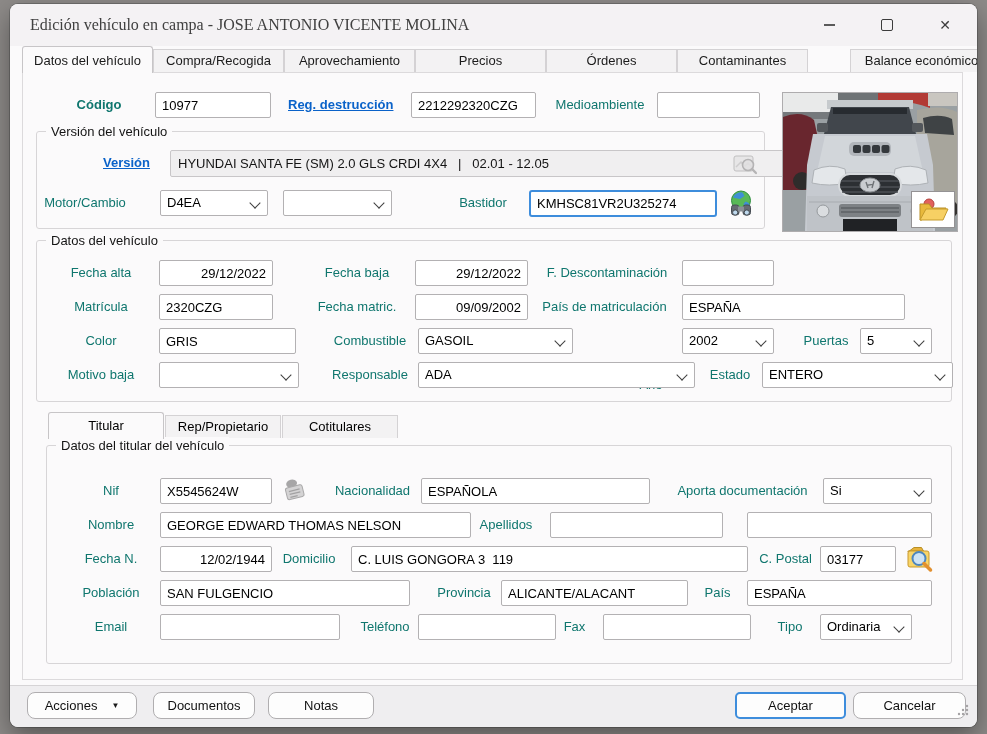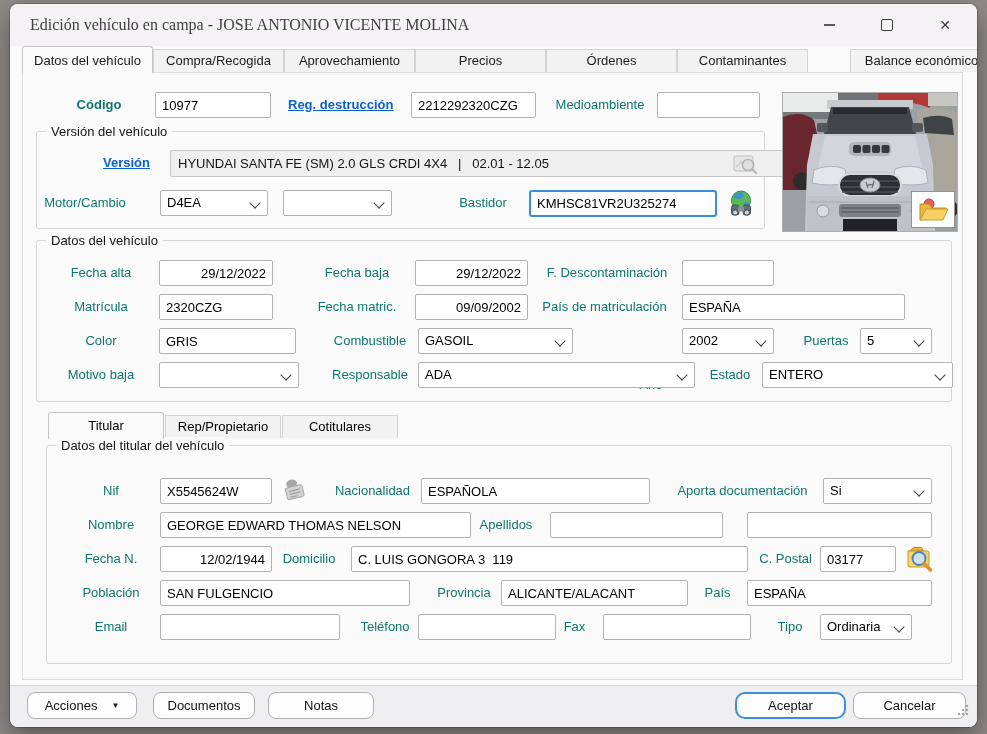--- a/index.html
+++ b/index.html
@@ -34,21 +34,21 @@
          font-size:13px;z-index:4;}
   .combo .ct{position:absolute;left:6px;top:0;height:24px;line-height:24px;white-space:nowrap;}
   .chev{position:absolute;right:8px;top:8px;width:7px;height:7px;border-right:1.4px solid #3f3f3f;border-bottom:1.4px solid #3f3f3f;transform:rotate(45deg);}
   .grp{position:absolute;border:1px solid #d7d5d7;border-radius:3px;box-sizing:border-box;z-index:2;}
   .legend{position:absolute;top:-9px;left:9px;background:#fbfafb;padding:0 5px;font-size:13px;color:#141414;height:18px;line-height:18px;white-space:nowrap;z-index:3;}
   .icon{position:absolute;z-index:5;display:flex;align-items:center;justify-content:center;}
   
   .footer{position:absolute;left:0;bottom:0;width:100%;height:41px;background:#efeef0;border-top:1px solid #d6d4d6;border-radius:0 0 8px 8px;z-index:6;}
   .btn{position:absolute;top:6px;height:27px;box-sizing:border-box;border:1px solid #b0aeb0;border-radius:8px;background:#fdfdfd;
        font-size:13px;color:#111;display:flex;align-items:center;justify-content:center;z-index:7;}
-  .btn.primary{border:2px solid #3e8ddc;border-radius:10px;}
+  .btn.primary{border:2px solid #3e8ddc;border-radius:5px;}
   .menu-arrow{font-size:8px;color:#1a1a1a;margin-left:14px;}
   .photo{position:absolute;left:772px;top:88px;width:176px;height:140px;border:1px solid #aeacae;box-sizing:border-box;background:#9aa0a3;z-index:4;overflow:hidden;}
   .grip{position:absolute;right:7px;bottom:6px;z-index:8;}
 </style>
 </head>
 <body>
 
 <div class="window">
 
   <div class="titlebar">

